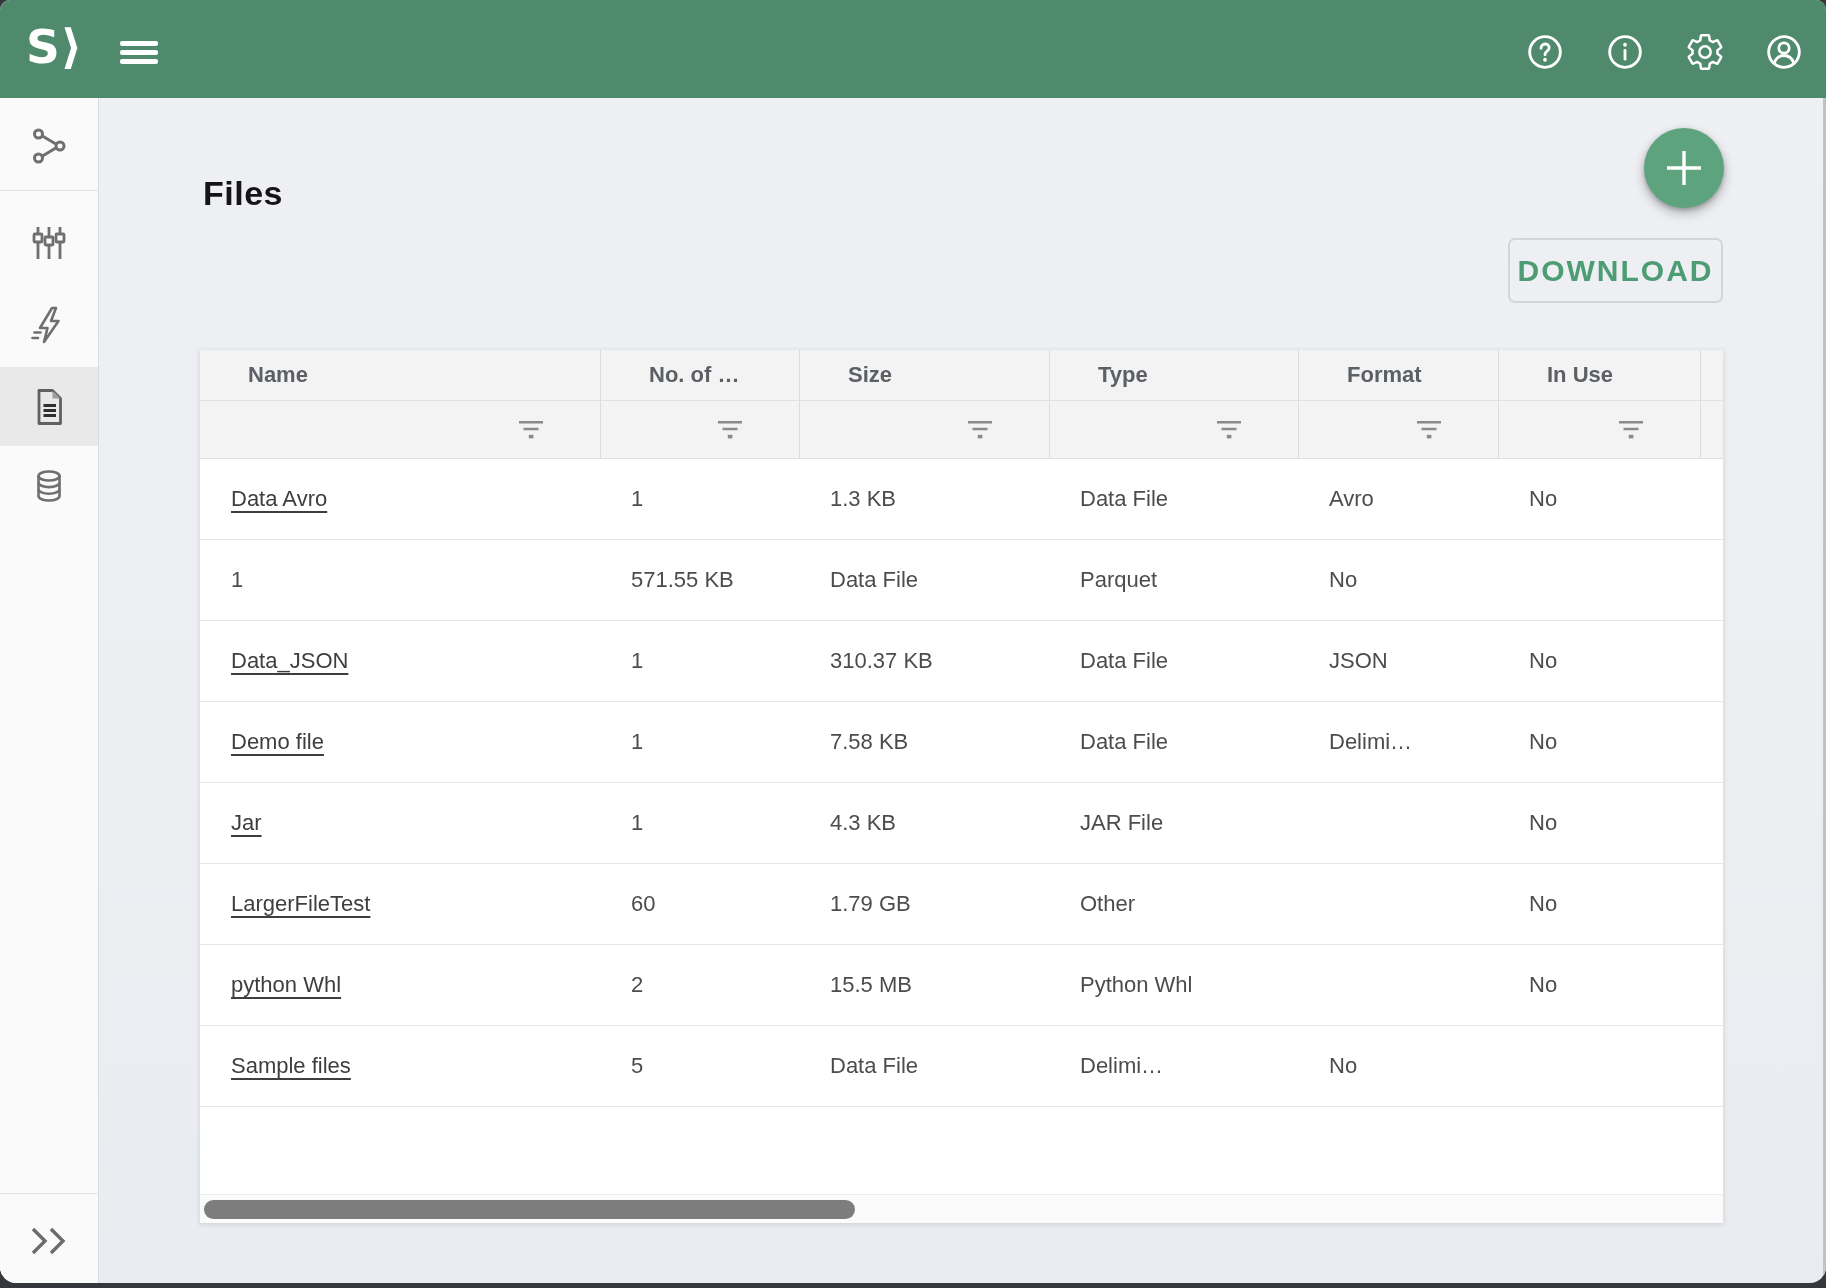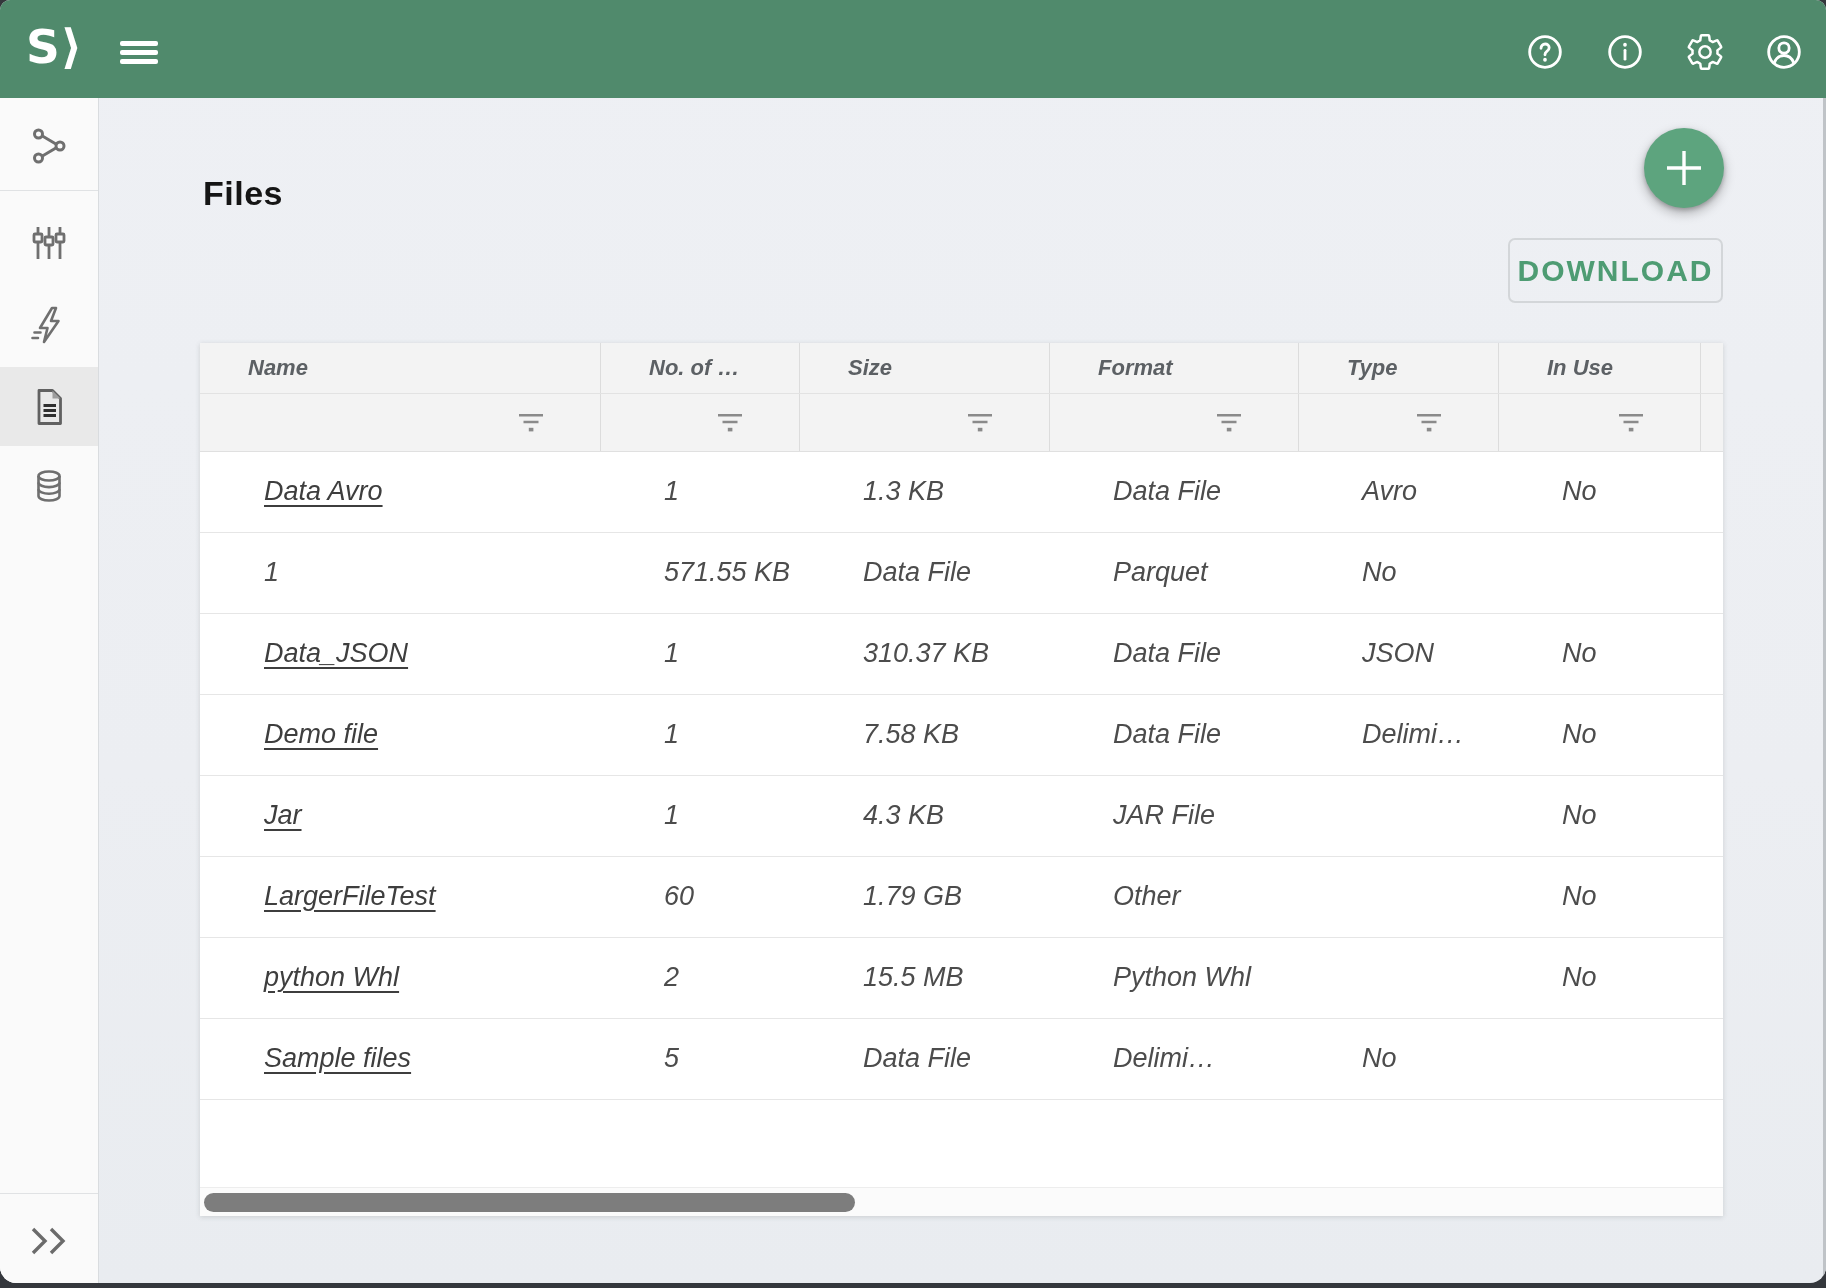--- a/index.html
+++ b/index.html
@@ -43,32 +43,32 @@
   .fab{position:absolute;left:1545px;top:30px;width:80px;height:80px;border-radius:50%;
        background:var(--fab,#5da47e);box-shadow:0 5px 12px rgba(0,0,0,.28),0 2px 4px rgba(0,0,0,.2);
        display:flex;align-items:center;justify-content:center;cursor:pointer;}
   .fab svg{width:42px;height:42px;}
   .download-btn{position:absolute;left:1409px;top:140px;width:215px;height:65px;box-sizing:border-box;
        border:2px solid #d3d6d9;border-radius:7px;background:transparent;
        color:var(--dl,#4e9c73);font-family:"Liberation Sans",sans-serif;
        font-size:30px;font-weight:bold;letter-spacing:2px;cursor:pointer;}
   .right-edge{position:absolute;right:0;top:0;bottom:0;width:3px;background:#bfc3c7;border-bottom-right-radius:16px;}
   
-  .table{position:absolute;left:101px;top:245px;width:1523px;height:873px;background:#fff;
-         box-shadow:0 1px 5px rgba(60,64,67,.18);font-style:italic;--cols:400px 199px 250px 249px 200px 202px 1fr;}
+  .table{position:absolute;left:101px;top:252px;width:1523px;height:873px;background:#fff;
+         box-shadow:0 1px 5px rgba(60,64,67,.18);--cols:400px 199px 250px 249px 200px 202px 1fr;}
   .thead,.tfilter,.tr{display:grid;grid-template-columns:var(--cols);}
   .thead{height:50px;background:#f3f3f3;}
   .tfilter{height:59px;background:#f3f3f3;border-top:1px solid #e2e2e2;border-bottom:1px solid #e0e0e0;box-sizing:border-box;}
   .th{line-height:50px;padding-left:48px;font-size:22px;font-weight:bold;color:#5c6064;
       white-space:nowrap;overflow:hidden;cursor:pointer;}
   .th+.th,.fc+.fc{border-left:1px solid #dcdcdc;}
   .fc{display:flex;align-items:center;justify-content:flex-end;padding-right:56px;cursor:pointer;}
   .fc svg{width:26px;height:20px;display:block;}
   .tr{height:80px;border-bottom:1px solid #e6e6e6;background:#fff;cursor:pointer;}
-  .td{line-height:79px;padding-left:64px;font-size:27px;color:#4c4c4c;white-space:nowrap;overflow:hidden;}
+  .td{line-height:79px;padding-left:31px;font-size:22px;color:#4c4c4c;white-space:nowrap;overflow:hidden;}
   .name-link{color:#3e3e3e;text-decoration:underline;text-underline-offset:5px;cursor:pointer;}
   .scrolltrack{position:absolute;left:0;right:0;bottom:0;height:29px;background:#fbfbfb;border-top:1px solid #ededed;box-sizing:border-box;cursor:pointer;}
   .scrollthumb{position:absolute;left:4px;top:5px;width:651px;height:19px;border-radius:10px;background:#7d7d7d;cursor:grab;}
 </style>
 </head>
 <body>
 
 <div class="window">
 
   <div class="topbar">
@@ -166,22 +166,22 @@
       </svg>
     </div>
 
     <button class="download-btn">DOWNLOAD</button>
 
     <div class="table">
       <div class="thead">
           <div class="th">Name</div>
           <div class="th">No. of …</div>
           <div class="th">Size</div>
+          <div class="th">Type</div>
           <div class="th">Format</div>
-          <div class="th">Type</div>
           <div class="th">In Use</div>
           <div class="th"></div>
         </div>
       <div class="tfilter">
           <div class="fc">
             <svg viewBox="0 0 26 20">
               <path d="M1 2.2h24 M5.5 9h15" stroke="#8a8a8a" stroke-width="2.6"></path>
               <rect x="10.8" y="14.8" width="4.6" height="3.6" fill="#8a8a8a"></rect>
             </svg>
           </div>

